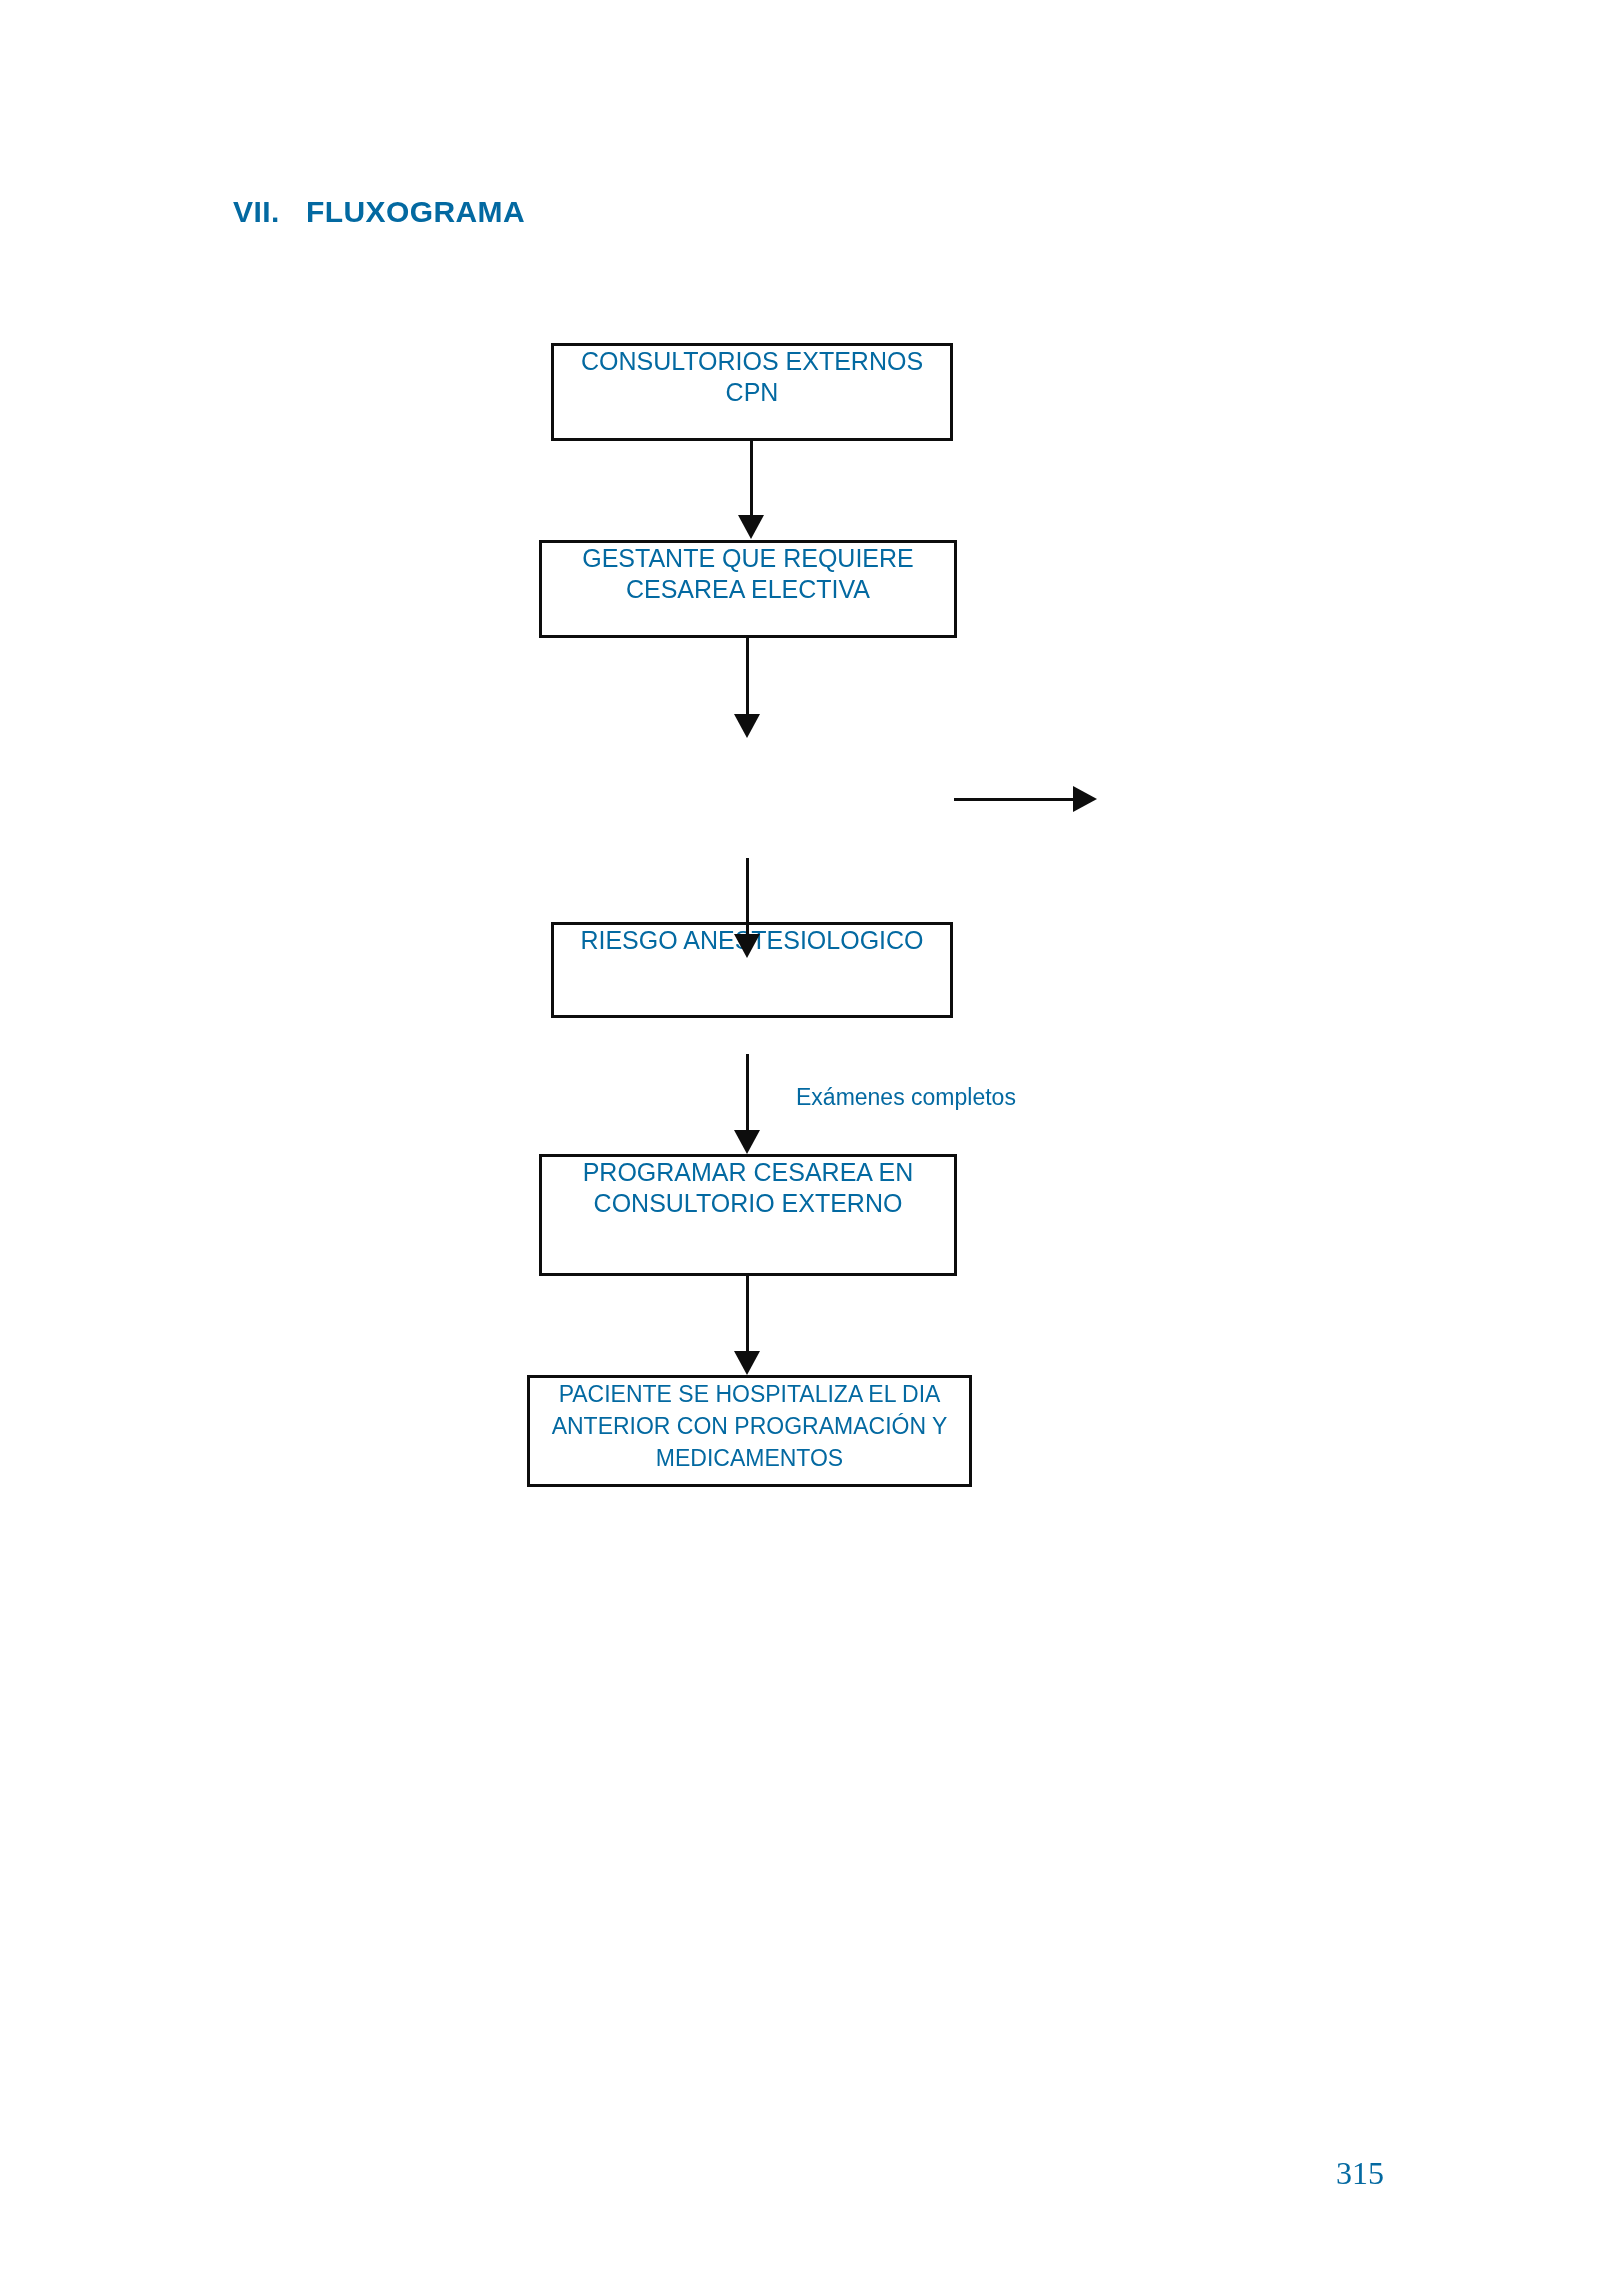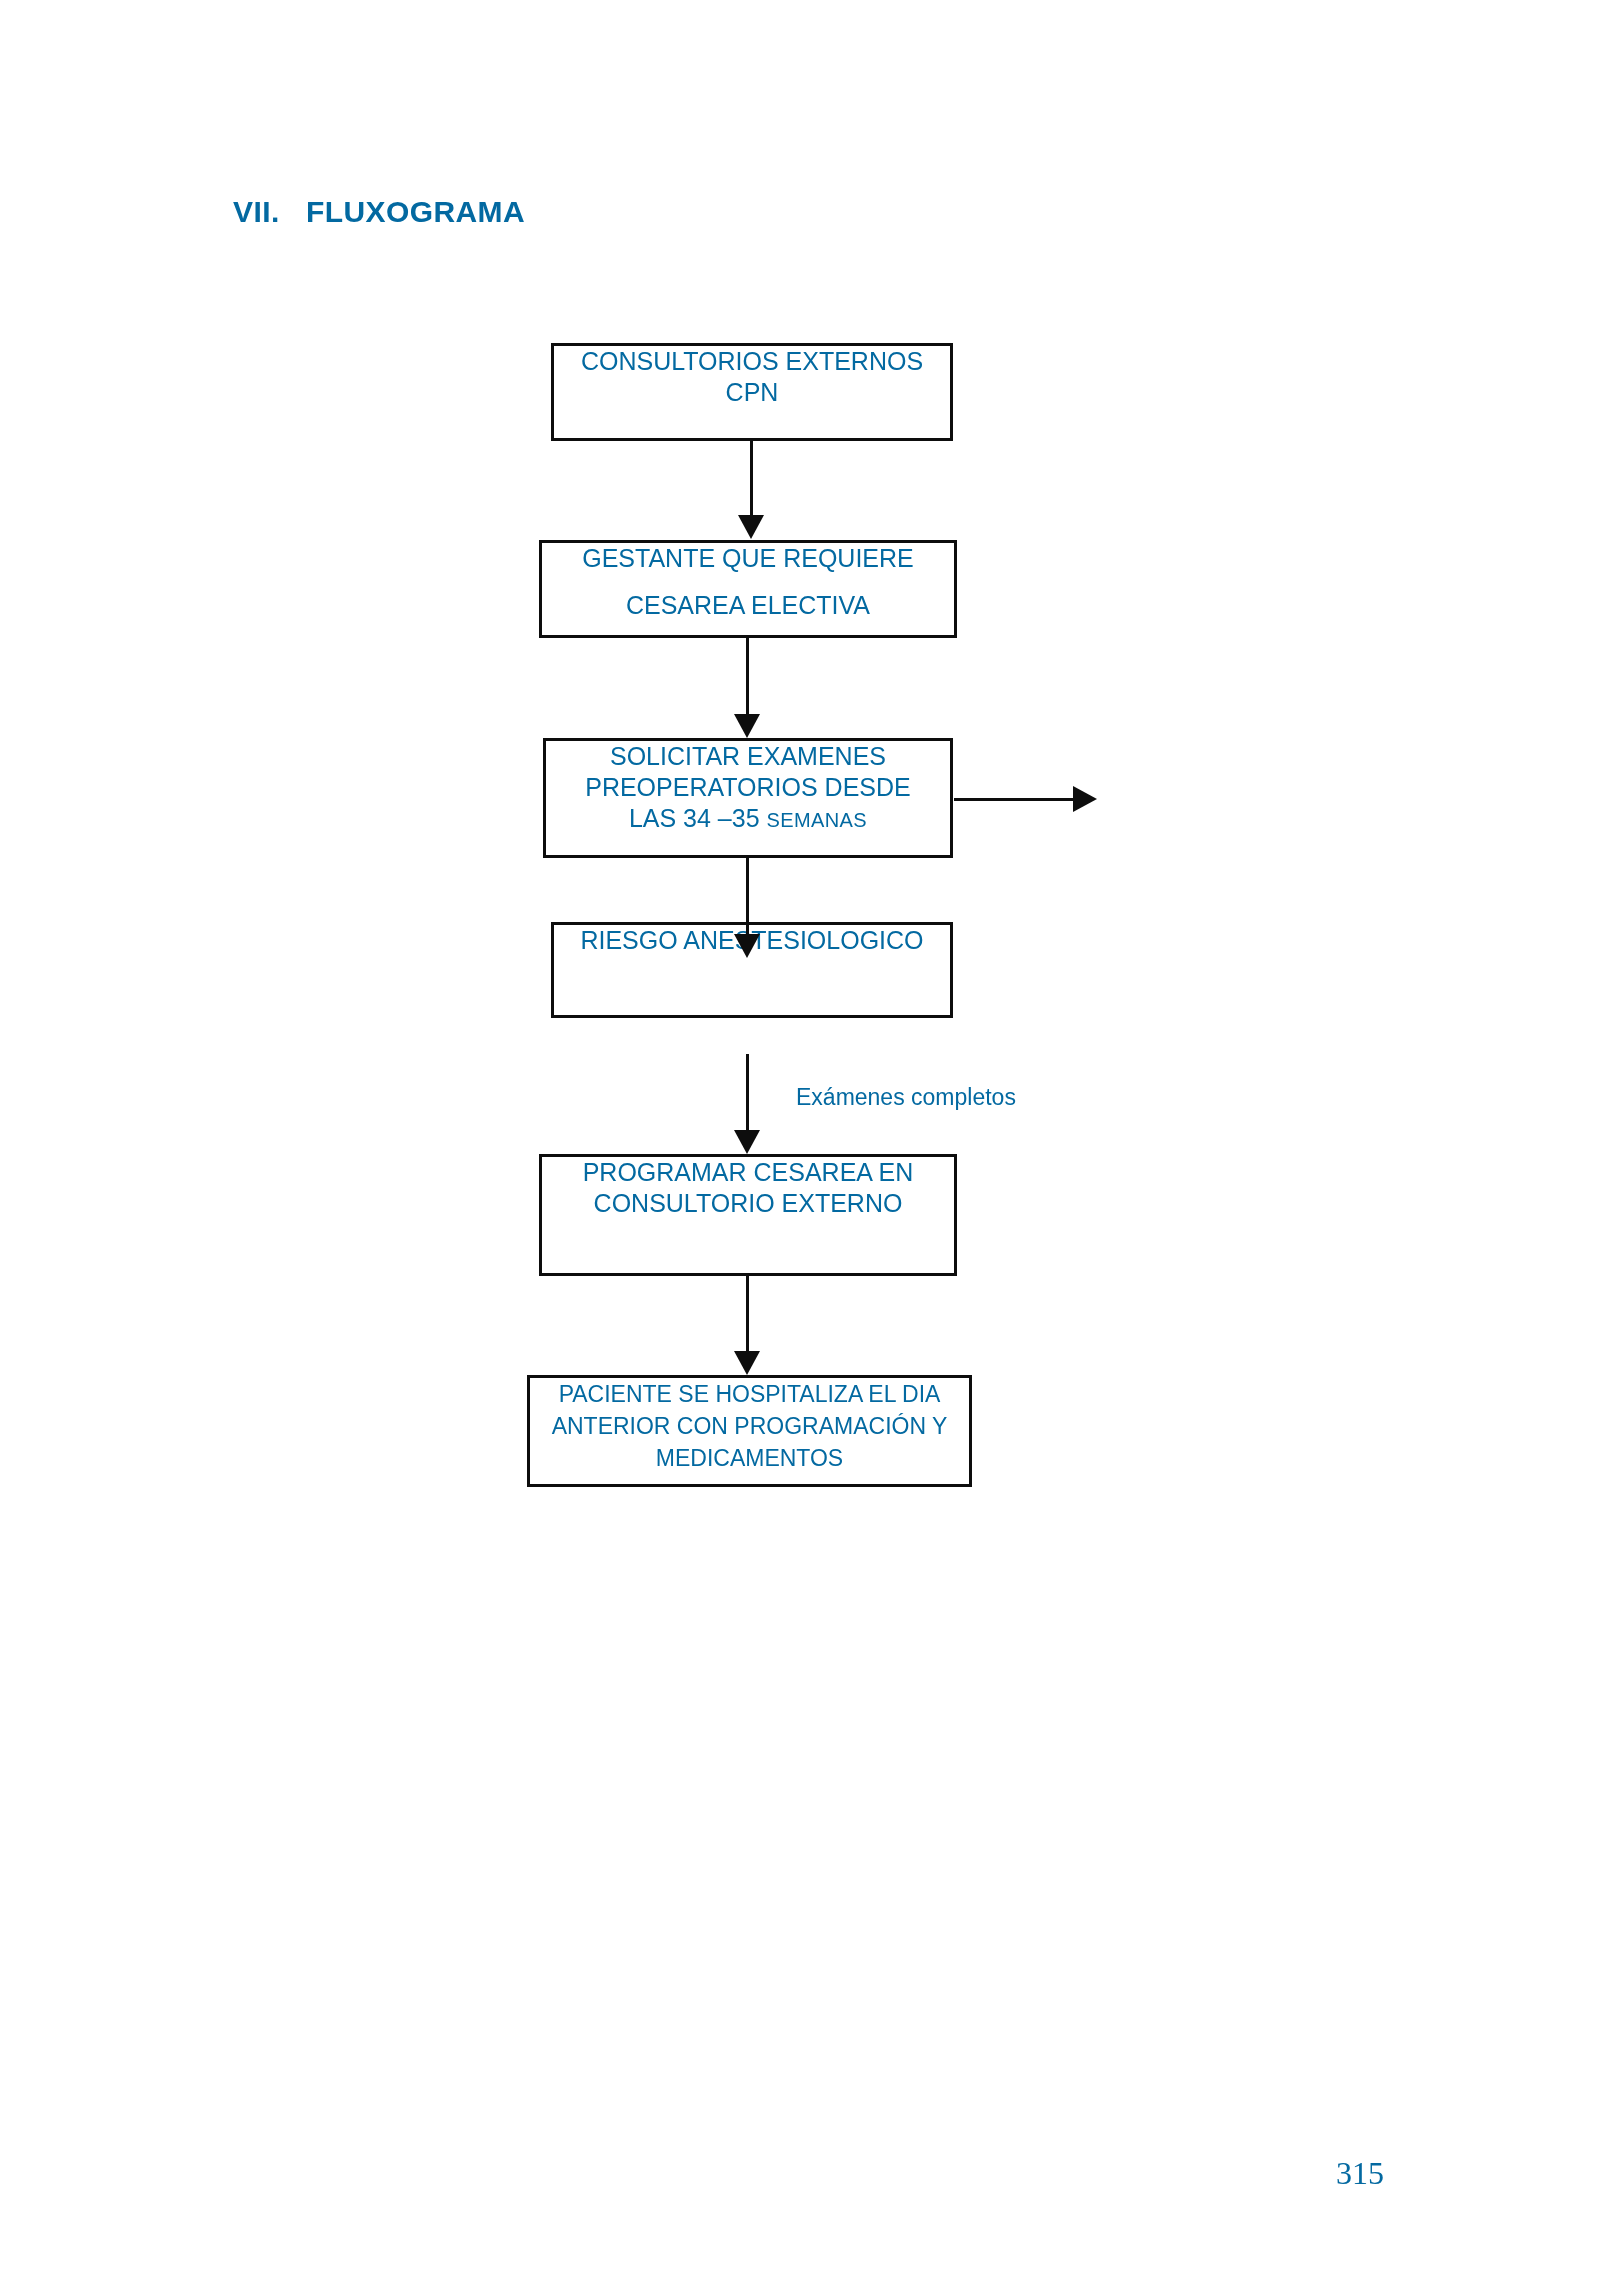--- a/index.html
+++ b/index.html
@@ -33,21 +33,21 @@
     border: 3.2px solid #0d0d0d;
     background: #ffffff;
     display: flex;
     flex-direction: column;
     align-items: center;
     text-align: center;
     font-size: 25px;
     line-height: 31px;
   }
   #box1 { left: 551px;  top: 343px;  width: 402px; height: 98px; }
-  #box2 { left: 539px;  top: 540px;  width: 418px; height: 98px; gap: 16px; }
+  #box2 { left: 539px;  top: 540px;  width: 418px; height: 98px; }
   #box3 { left: 543px;  top: 738px;  width: 410px; height: 120px; }
   #box4 { left: 551px;  top: 922px; width: 402px; height: 96px; padding-bottom: 20.6px; }
   #box5 { left: 539px;  top: 1154px; width: 418px; height: 122px; }
   #box6 { left: 527px;  top: 1375px; width: 445px; height: 112px; font-size: 23px; line-height: 32px; }
   #box3 .small { font-size: 20px; letter-spacing: 0.4px; }
 
   
   .exams-box {
     position: absolute;
     left: 1097px;
@@ -126,28 +126,20 @@
   <div class="node" id="box1">
     <div>CONSULTORIOS EXTERNOS</div>
     <div>CPN</div>
   </div>
 
   <div class="node" id="box2">
     <div>GESTANTE QUE REQUIERE</div>
     <div>CESAREA ELECTIVA</div>
   </div>
 
-  <div class="node" id="box3">
-    <div>SOLICITAR EXAMENES</div>
-    <div>PREOPERATORIOS DESDE</div>
-    <div>
-      <span>LAS 34 –35</span>
-      <span class="small">SEMANAS</span>
-    </div>
-  </div>
 
   <div class="node" id="box4">
     <div>RIESGO ANESTESIOLOGICO</div>
   </div>
 
   <div class="node" id="box5">
     <div>PROGRAMAR CESAREA EN</div>
     <div>CONSULTORIO EXTERNO</div>
   </div>
 

